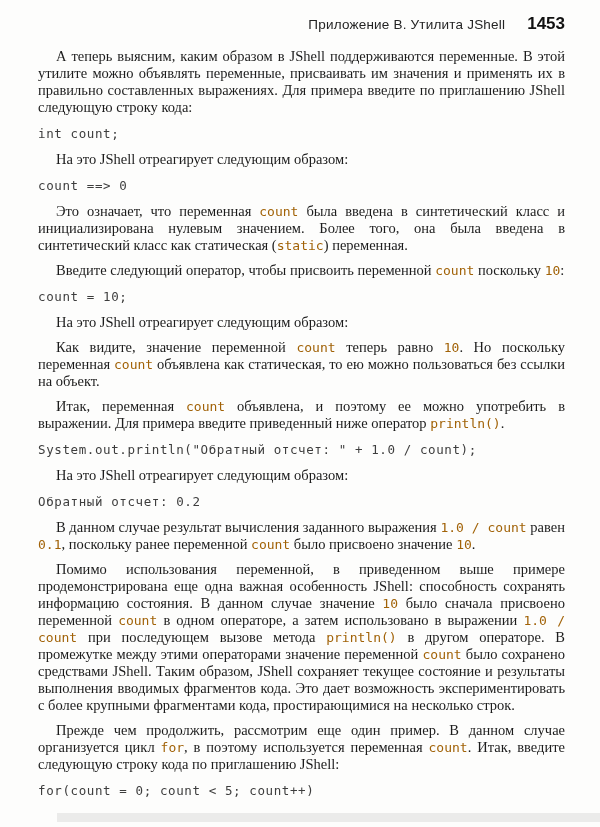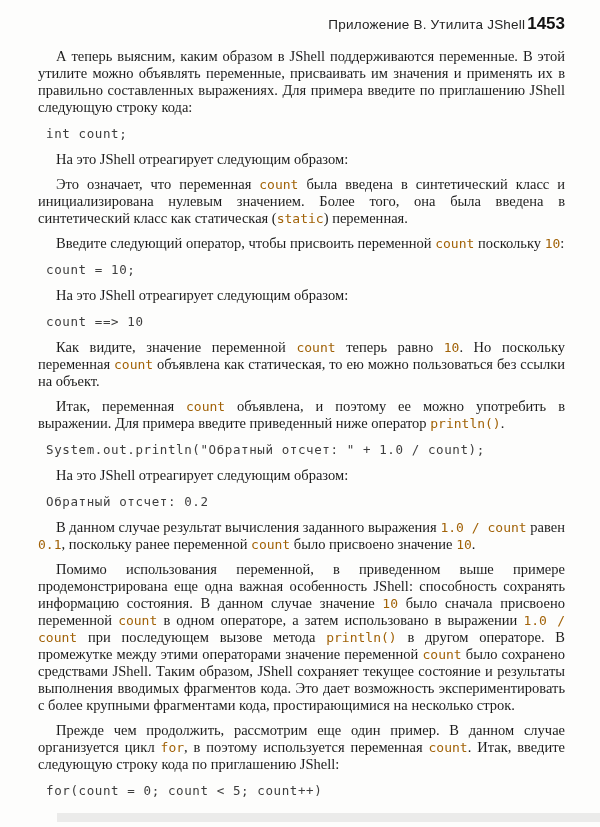--- a/index.html
+++ b/index.html
@@ -14,21 +14,21 @@
     background: #fdfdfc;
     overflow: hidden;
     box-sizing: border-box;
     padding: 10px 35px 0 38px;
     color: #1f1f1f;
   }
   .header-row {
     display: flex;
     justify-content: flex-end;
     align-items: baseline;
-    gap: 2px;
+    gap: 22px;
     margin: 4px 0 14px 0;
     font-family: "Liberation Sans", sans-serif;
     text-align: center;
   }
   .running-title {
     font-size: 13.5px;
     color: #242424;
     letter-spacing: 0.2px;
   }
   .page-number {
@@ -49,21 +49,21 @@
     font-family: "DejaVu Sans Mono", monospace;
     font-size: 13px;
     color: #a16207;
   }
   #content .code-line {
     font-family: "DejaVu Sans Mono", monospace;
     font-size: 12.5px;
     line-height: 15px;
     color: #3d3d3d;
     letter-spacing: 0.6px;
-    margin: 10px 8px;
+    margin: 10px 0;
     white-space: pre;
   }
   .scan-bar {
     position: absolute;
     left: 57px;
     right: 0;
     bottom: 5px;
     height: 9px;
     background: #ebebea;
   }
@@ -83,25 +83,25 @@
 <div class="page">
   <div class="header-row">
     <span class="running-title">Приложение В. Утилита JShell</span>
     <span class="page-number">1453</span>
   </div>
 
   <div id="content">
       <p class="para"><span>А теперь выясним, каким образом в JShell поддерживаются переменные. В этой утилите можно объявлять переменные, присваивать им значения и применять их в правильно составленных выражениях. Для примера введите по приглашению JShell следующую строку кода:</span></p>
       <div class="code-line">int count;</div>
       <p class="para"><span>На это JShell отреагирует следующим образом:</span></p>
+      <div class="code-line">count ==&gt; 0</div>
       <p class="para"><span>Это означает, что переменная </span><span class="mono">count</span><span> была введена в синтетический класс и инициализирована нулевым значением. Более того, она была введена в синтетический класс как статическая (</span><span class="mono">static</span><span>) переменная.</span></p>
       <p class="para"><span>Введите следующий оператор, чтобы присвоить переменной </span><span class="mono">count</span><span> поскольку </span><span class="mono">10</span><span>:</span></p>
       <div class="code-line">count = 10;</div>
       <p class="para"><span>На это JShell отреагирует следующим образом:</span></p>
-      <div class="code-line">count ==&gt; 10</div>
       <p class="para"><span>Как видите, значение переменной </span><span class="mono">count</span><span> теперь равно </span><span class="mono">10</span><span>. Но поскольку переменная </span><span class="mono">count</span><span> объявлена как статическая, то ею можно пользоваться без ссылки на объект.</span></p>
       <p class="para"><span>Итак, переменная </span><span class="mono">count</span><span> объявлена, и поэтому ее можно употребить в выражении. Для примера введите приведенный ниже оператор </span><span class="mono">println()</span><span>.</span></p>
       <div class="code-line">System.out.println("Обратный отсчет: " + 1.0 / count);</div>
       <p class="para"><span>На это JShell отреагирует следующим образом:</span></p>
       <div class="code-line">Обратный отсчет: 0.2</div>
       <p class="para"><span>В данном случае результат вычисления заданного выражения </span><span class="mono">1.0 / count</span><span> равен </span><span class="mono">0.1</span><span>, поскольку ранее переменной </span><span class="mono">count</span><span> было присвоено значение </span><span class="mono">10</span><span>.</span></p>
       <p class="para"><span>Помимо использования переменной, в приведенном выше примере продемонстрирована еще одна важная особенность JShell: способность сохранять информацию состояния. В данном случае значение </span><span class="mono">10</span><span> было сначала присвоено переменной </span><span class="mono">count</span><span> в одном операторе, а затем использовано в выражении </span><span class="mono">1.0 / count</span><span> при последующем вызове метода </span><span class="mono">println()</span><span> в другом операторе. В промежутке между этими операторами значение переменной </span><span class="mono">count</span><span> было сохранено средствами JShell. Таким образом, JShell сохраняет текущее состояние и результаты выполнения вводимых фрагментов кода. Это дает возможность экспериментировать с более крупными фрагментами кода, простирающимися на несколько строк.</span></p>
       <p class="para"><span>Прежде чем продолжить, рассмотрим еще один пример. В данном случае организуется цикл </span><span class="mono">for</span><span>, в поэтому используется переменная </span><span class="mono">count</span><span>. Итак, введите следующую строку кода по приглашению JShell:</span></p>
       <div class="code-line">for(count = 0; count &lt; 5; count++)</div>
     </div>

